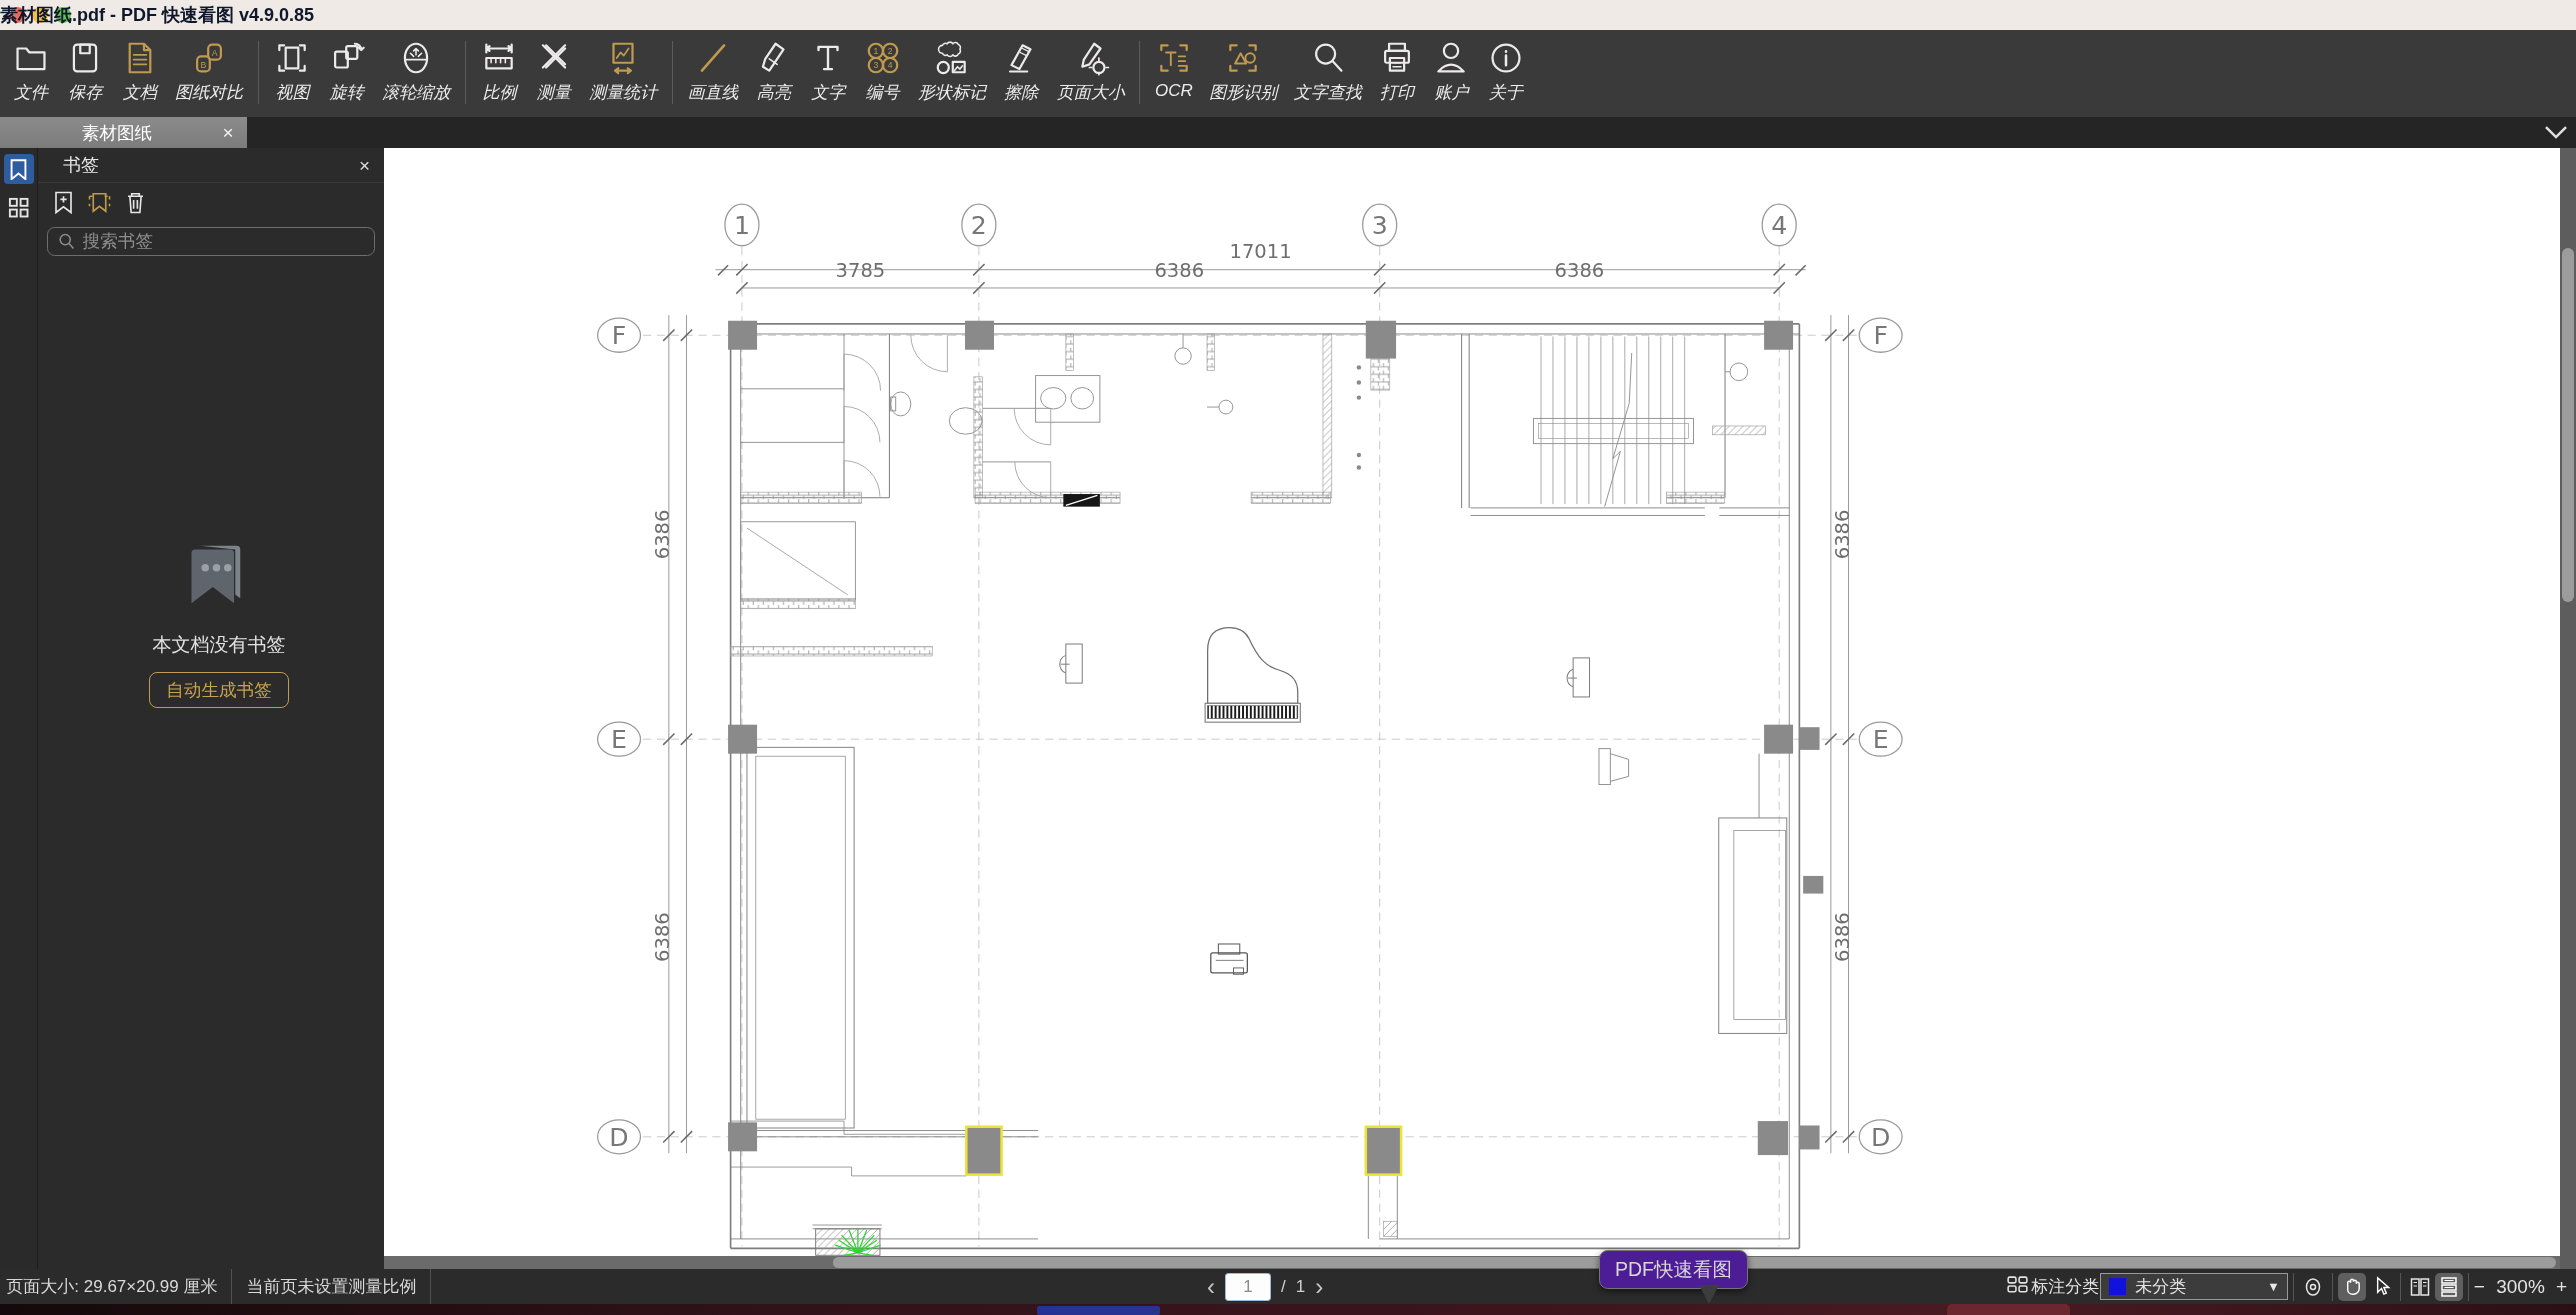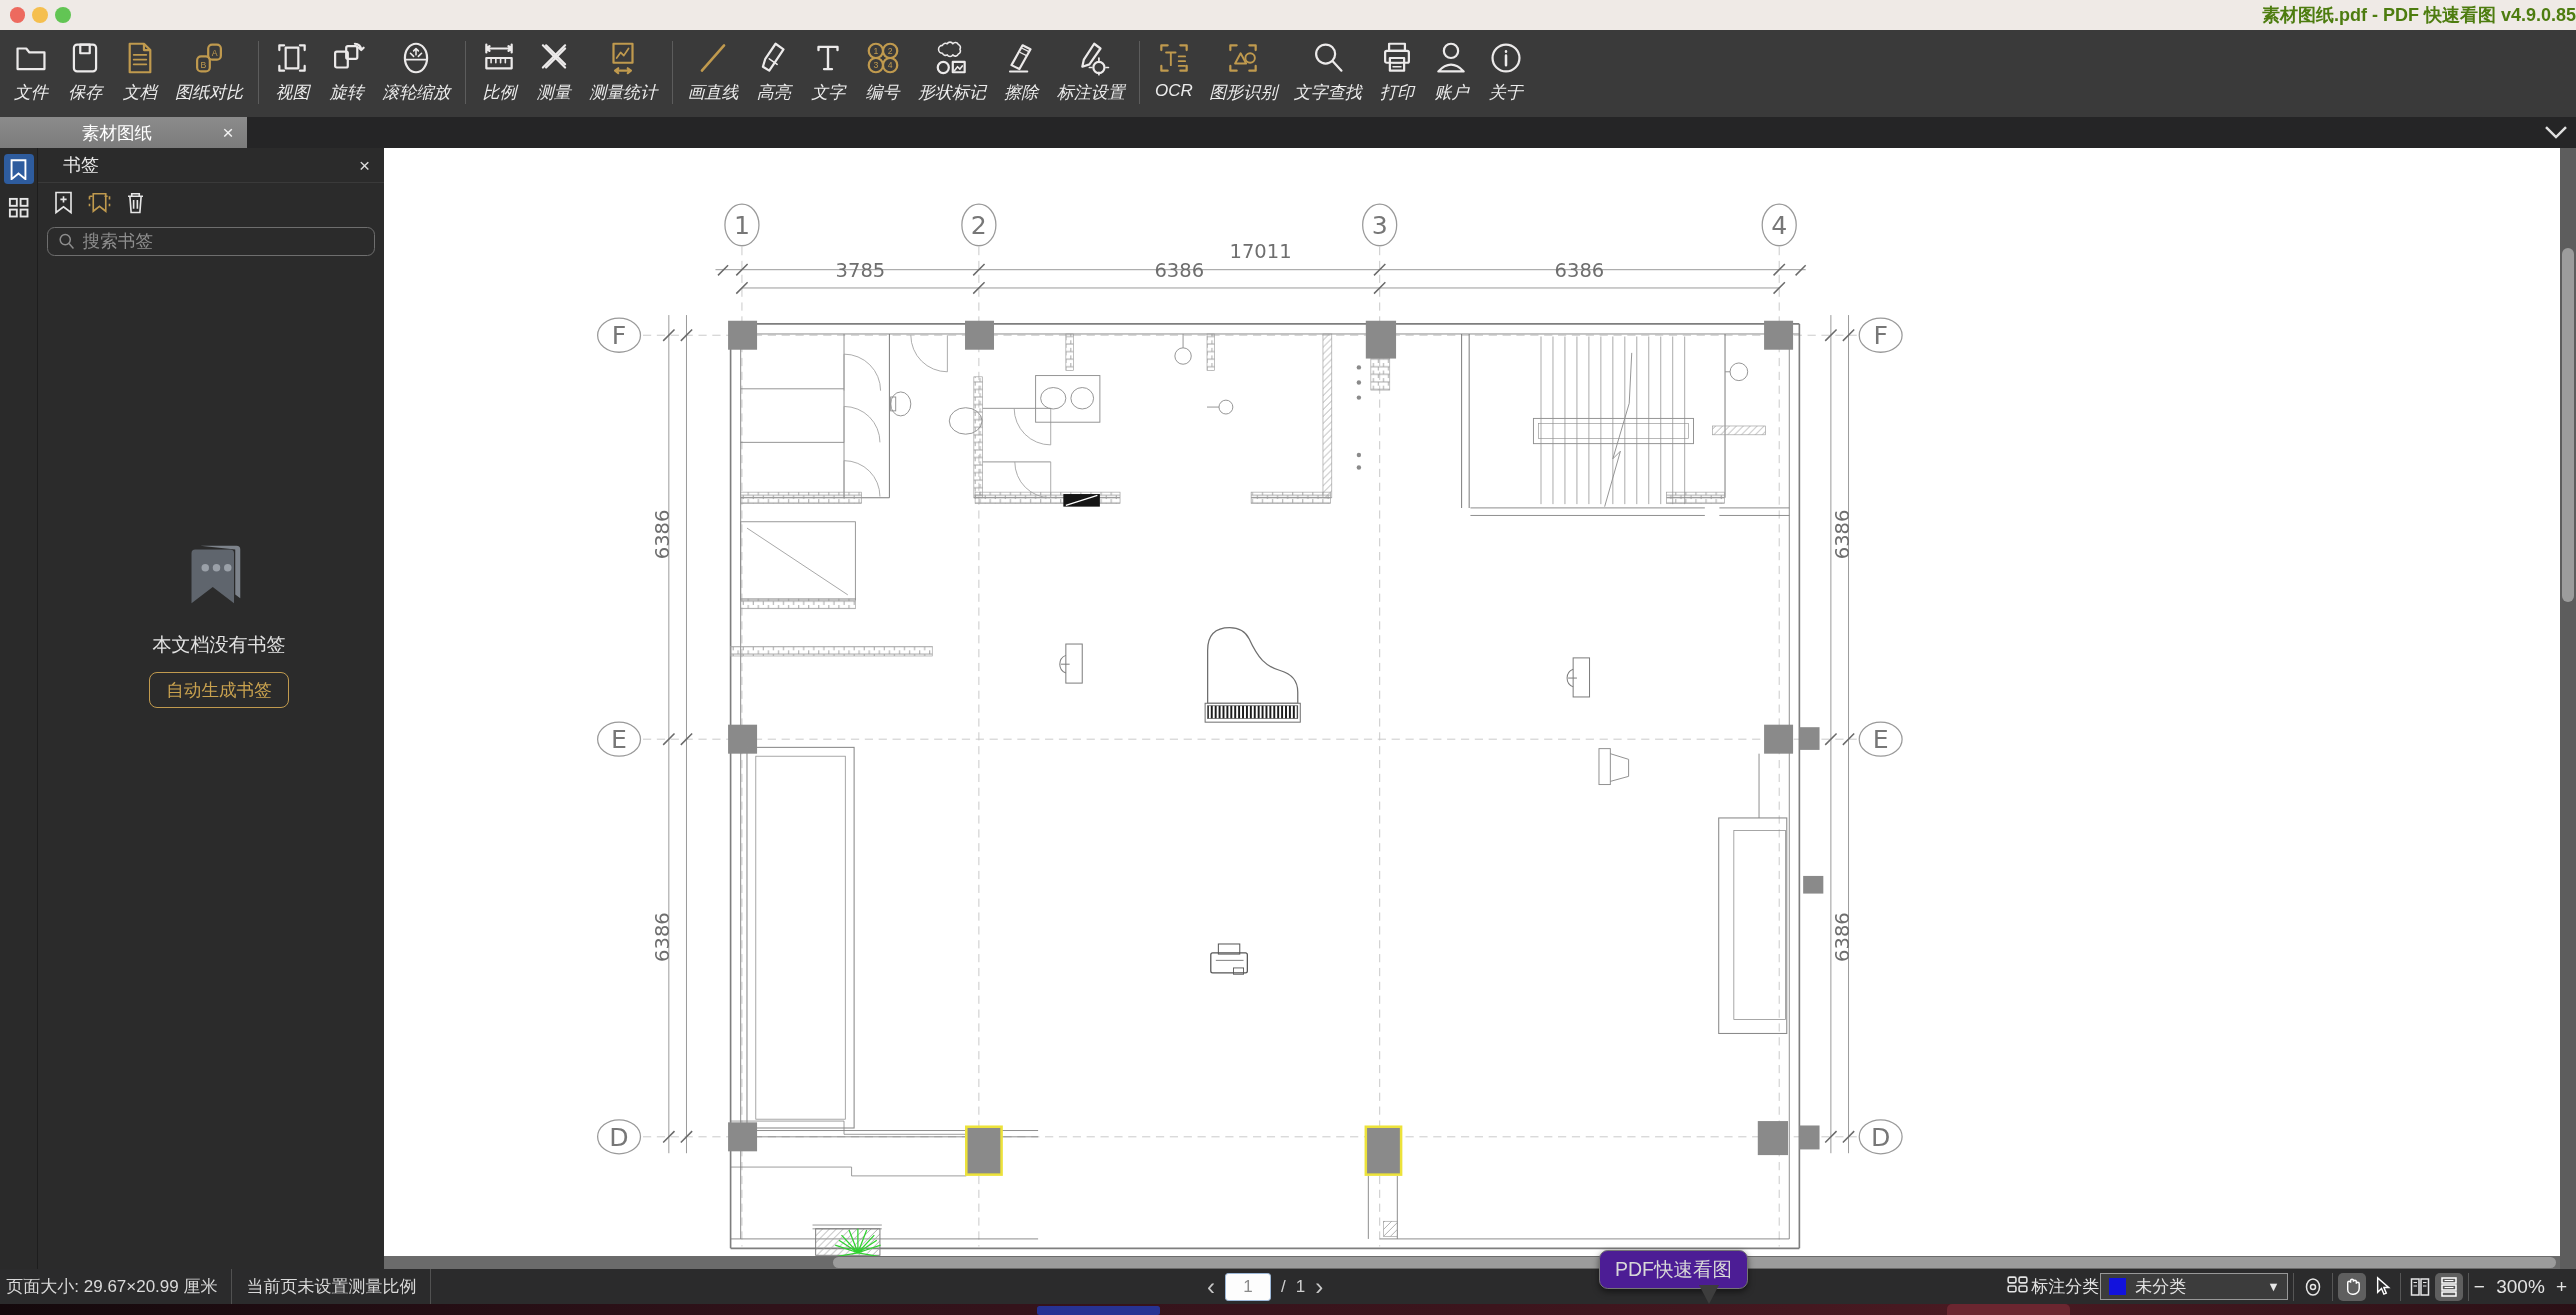--- a/index.html
+++ b/index.html
@@ -6,21 +6,21 @@
     font-family:"Liberation Sans","DejaVu Sans",sans-serif;background:#000;}
   #app{position:absolute;inset:0;width:2576px;height:1316px;}
 
   
   #titlebar{position:absolute;left:0;top:0;width:2576px;height:30px;background:#efeae6;}
   .traffic{position:absolute;top:7px;width:15.8px;height:15.8px;border-radius:50%;}
   #tl-close{left:9.5px;background:#ed6a5f;}
   #tl-min{left:32px;background:#f5bf4f;}
   #tl-max{left:55px;background:#62c554;}
   #title-text{position:absolute;left:0;right:0;top:0;height:30px;line-height:30px;
-    text-align:right;font-size:18px;font-weight:700;color:#4d7c0f;}
+    text-align:left;font-size:18px;font-weight:700;color:#0f172a;}
 
   
   #toolbar{position:absolute;left:0;top:30px;width:2576px;height:87px;background:#3a3a3a;
     display:flex;align-items:flex-start;padding-left:3.8px;box-sizing:border-box;}
   .tool-item{display:flex;flex-direction:column;align-items:center;justify-content:flex-start;
     padding:8.8px 8.2px 0 8.2px;cursor:default;}
   .tool-item .ticon{width:38px;height:38px;}
   .tool-item .tlabel{margin-top:3.8px;font-size:17px;color:#ececec;white-space:nowrap;font-style:italic;}
   .tool-sep{width:1.3px;height:63px;background:#5c5c5c;margin:11.3px 6.3px 0 6.3px;}
   .tone-white{color:#eceaea;}
@@ -241,21 +241,21 @@
             <path d="M26 12 l8 4 M23 17 l8 4" stroke-width="1.6"></path>
           </svg></div>
         <div class="tlabel">擦除</div>
       </div>
       <div class="tool-item tone-white">
         <div class="ticon"><svg viewBox="0 0 48 48" fill="none" stroke="currentColor" stroke-width="2.8" stroke-linejoin="round" stroke-linecap="round">
             <path d="M28 6 l8 6 -14 20 -9 3 2 -9 z"></path>
             <circle cx="34" cy="36" r="7"></circle>
             <path d="M34 27 v-3 M34 45 v-3 M25 36 h-3 M46 36 h-3" stroke-width="2.2"></path>
           </svg></div>
-        <div class="tlabel">标注设置</div>
+        <div class="tlabel">页面大小</div>
       </div>
       <div class="tool-sep"></div>
       <div class="tool-item tone-gold">
         <div class="ticon"><svg viewBox="0 0 48 48" fill="none" stroke="currentColor" stroke-width="2.8" stroke-linejoin="round" stroke-linecap="round">
             <path d="M8 14 V8 h8 M32 8 h8 v6 M8 34 v6 h8 M40 34 v6 h-8"></path>
             <path d="M14 17 h12 M20 17 v16 M30 22 h8 M30 28 h8 M30 34 h8" stroke-width="2.4"></path>
           </svg></div>
         <div class="tlabel">OCR</div>
       </div>
       <div class="tool-item tone-gold">

